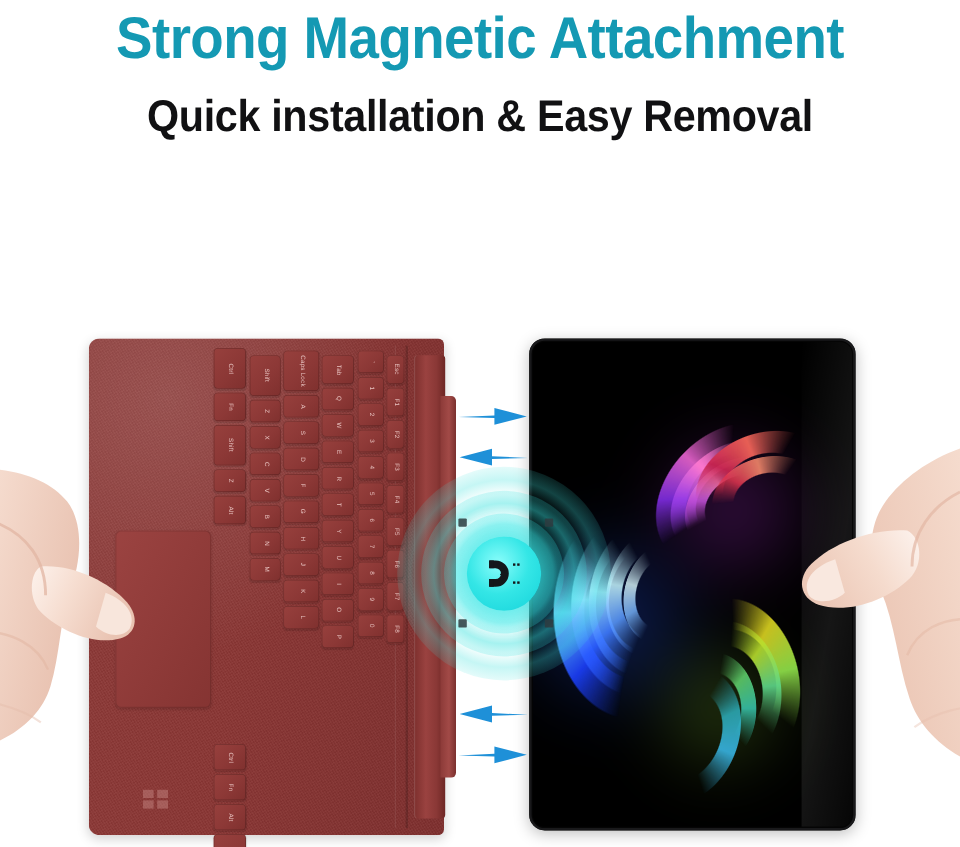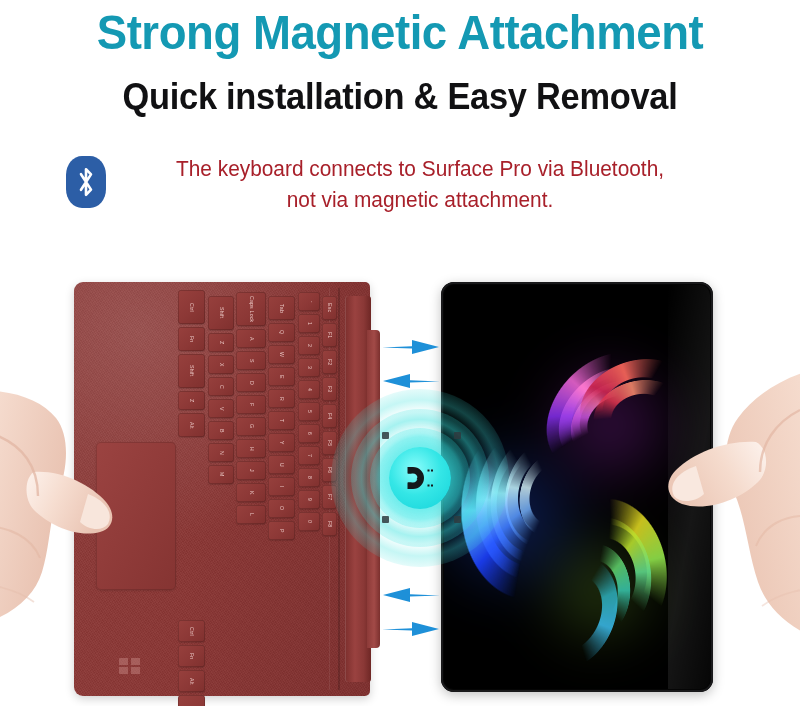--- a/index.html
+++ b/index.html
@@ -137,31 +137,20 @@
   .hand svg{display:block;}
 </style>
 </head>
 <body>
 
 <div id="stage">
 
   <div class="headline">Strong Magnetic Attachment</div>
   <div class="subhead">Quick installation &amp; Easy Removal</div>
 
-  <div class="note-wrap">
-    <div class="bt-badge">
-      <svg viewBox="0 0 24 34" aria-hidden="true">
-        <path d="M7 9.2 L17 24.6 L12 29.8 L12 4.2 L17 9.4 L7 24.8" fill="none" stroke="#ffffff" stroke-width="2.6" stroke-linecap="round" stroke-linejoin="round"></path>
-      </svg>
-    </div>
-    <div class="note-text">
-      <span>The keyboard connects to Surface Pro via Bluetooth,</span>
-      <span class="l2">not via magnetic attachment.</span>
-    </div>
-  </div>
 
   <div class="photo">
 
     <div class="kb">
       <div class="kb-felt"></div>
       <div class="kb-spine"></div>
       <div class="kb-spine2"></div>
       <div class="kb-seam"></div>
       <div class="kb-seam2"></div>
       <div class="trackpad"></div>

